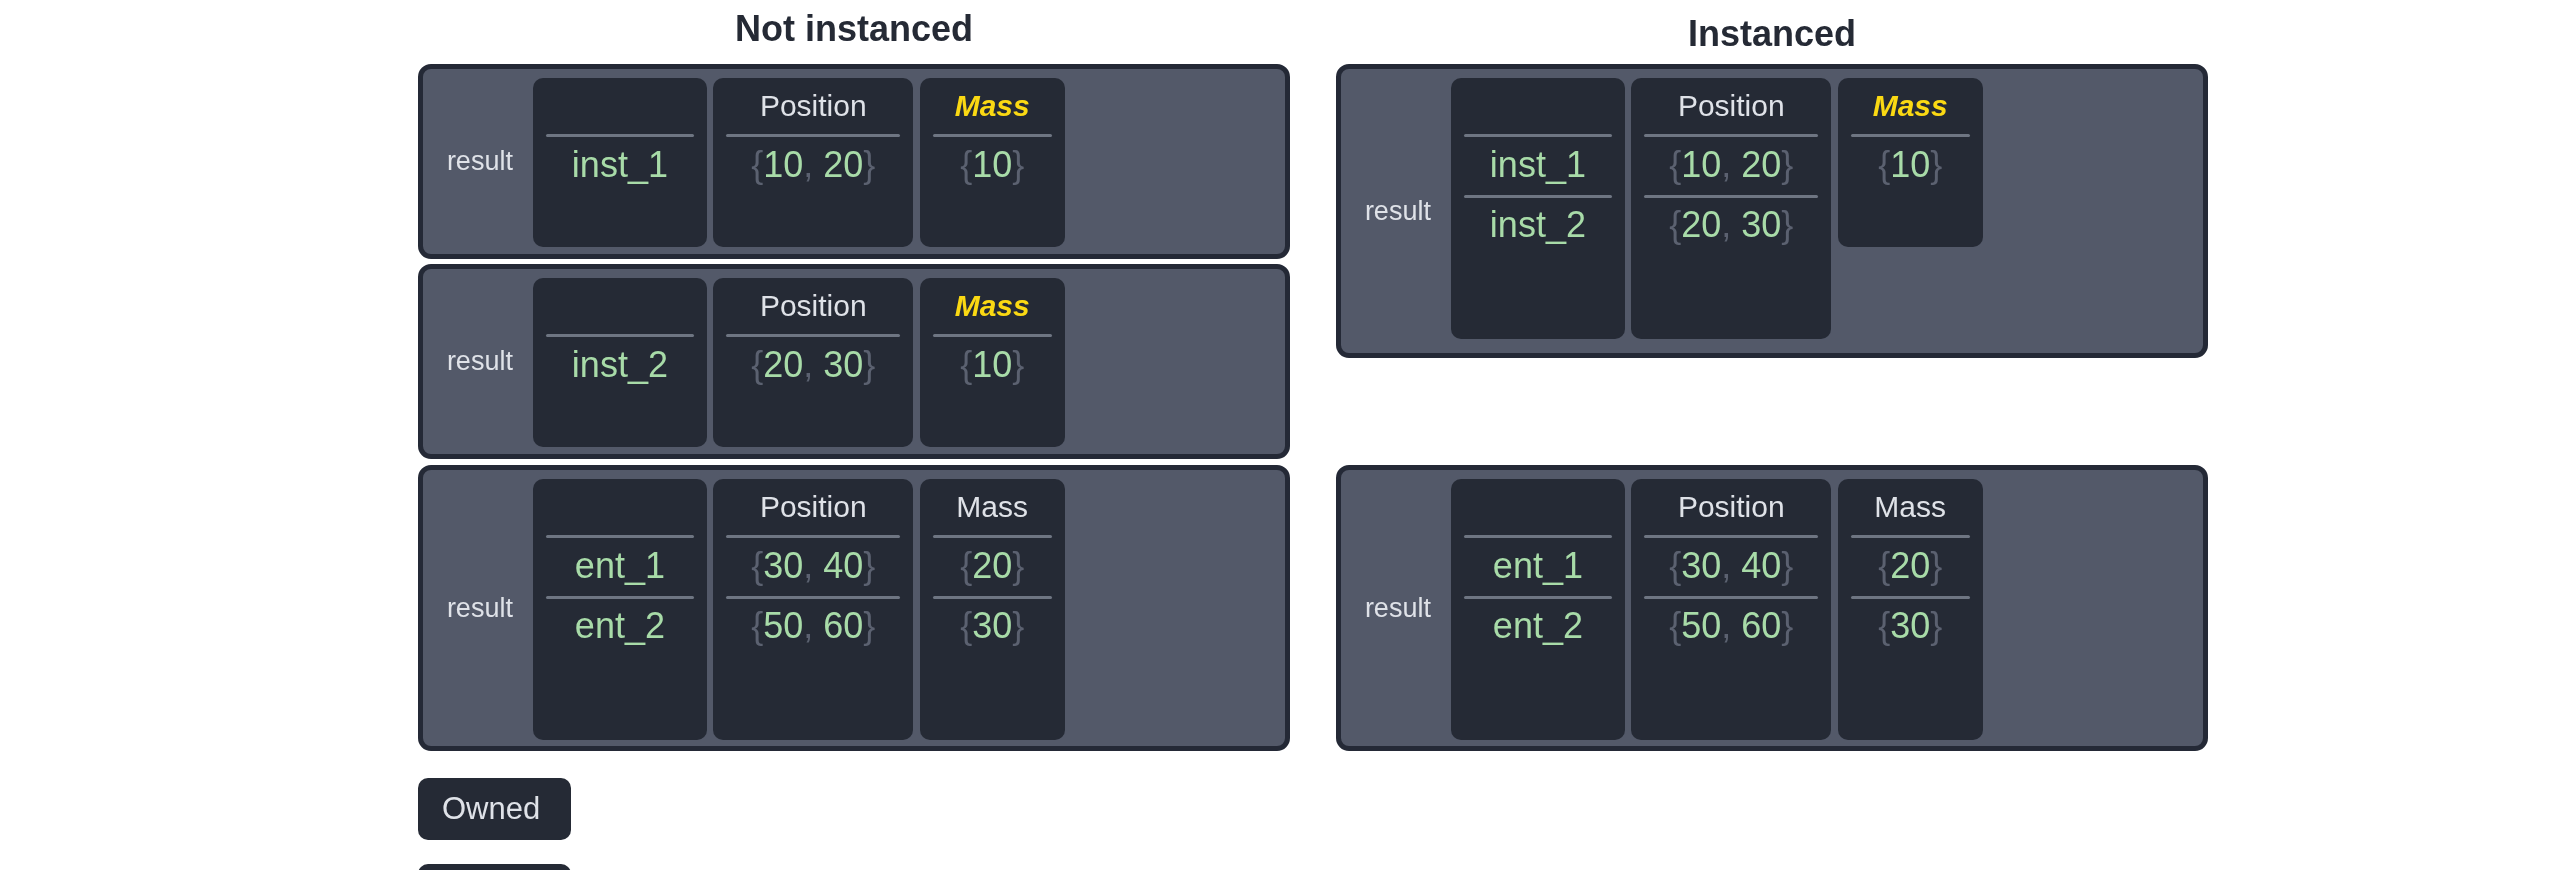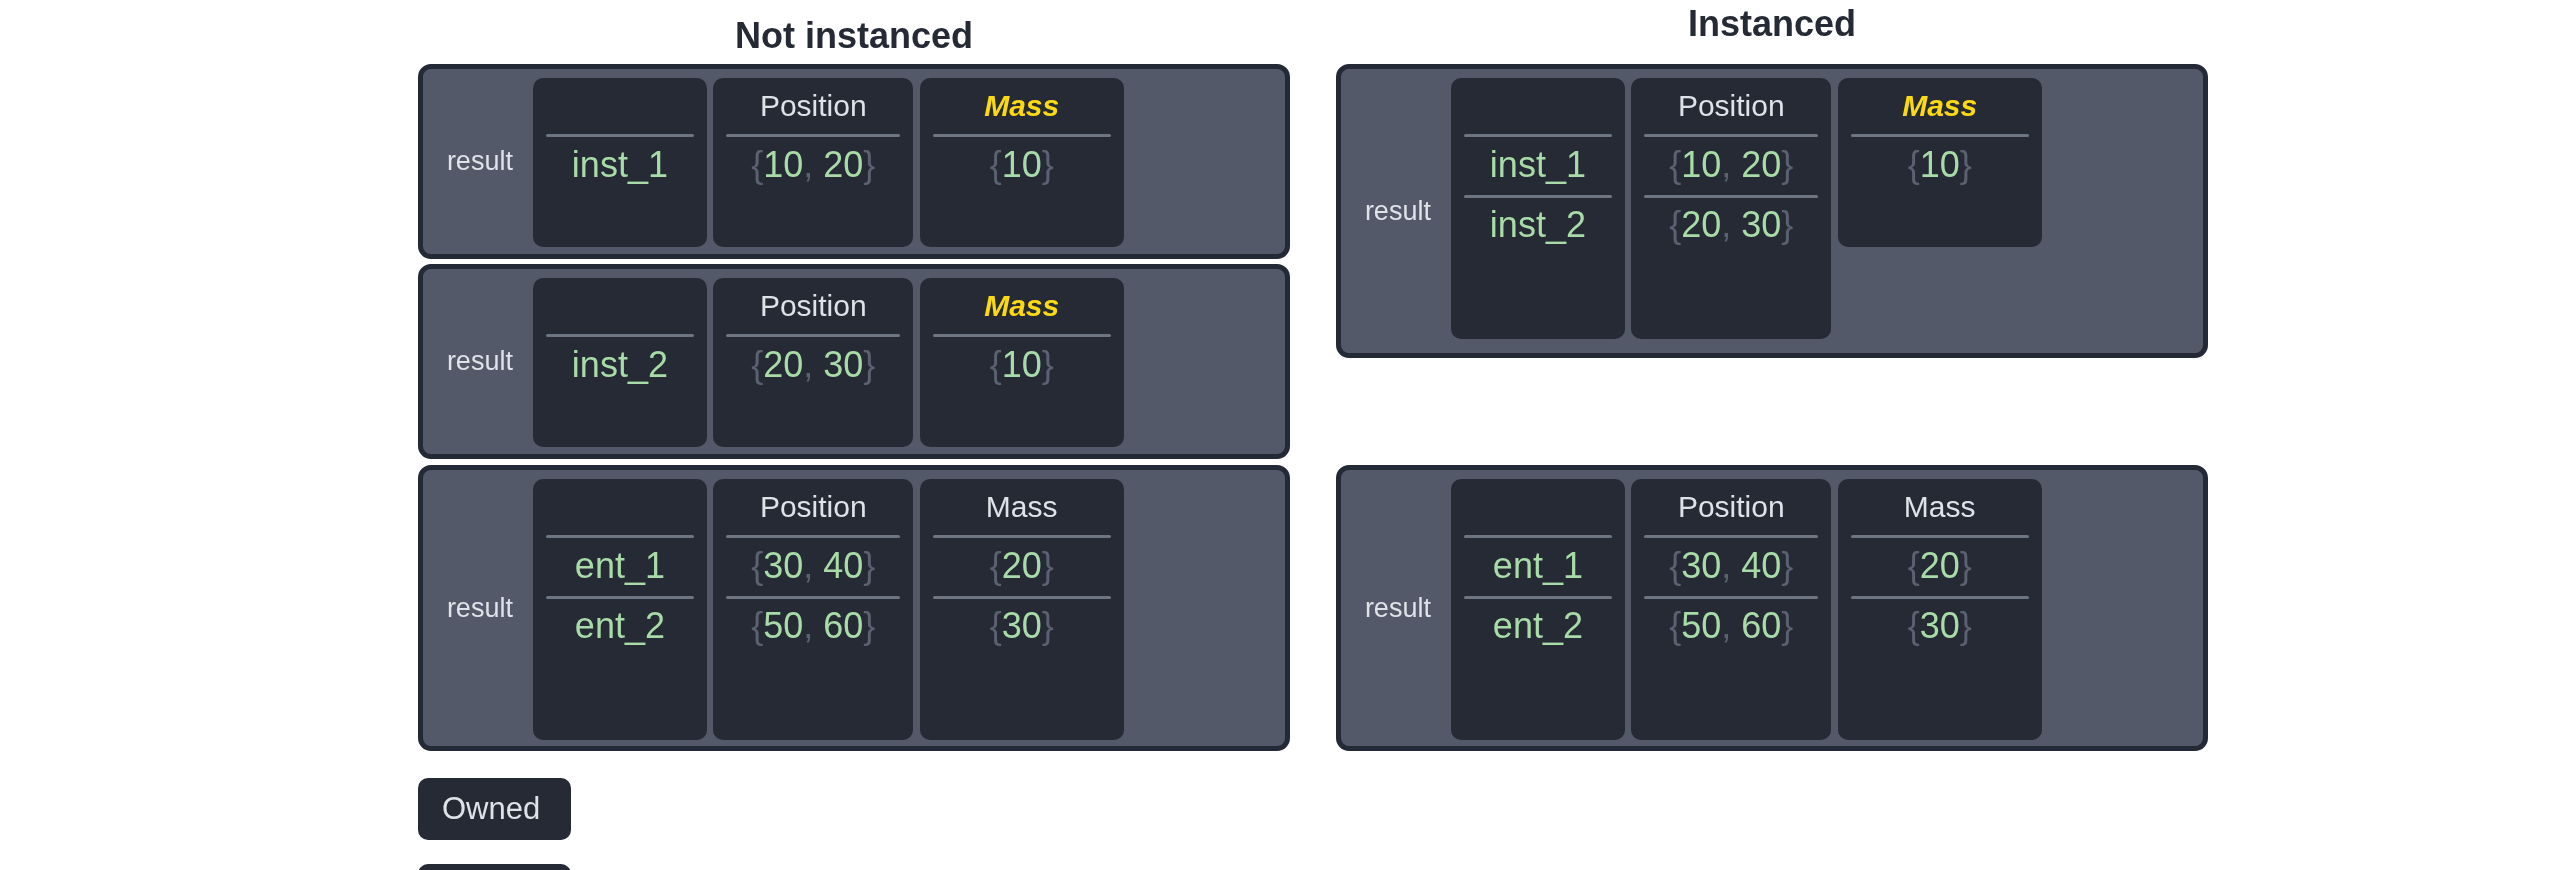--- a/index.html
+++ b/index.html
@@ -25,22 +25,22 @@
   
   .col-title {
     position: absolute;
     font-size: 36px;
     font-weight: bold;
     color: #252a35;
     text-align: center;
     letter-spacing: 0px;
     white-space: nowrap;
   }
-  #title-left  { left: 418px;  top: 15px;  width: 872px; }
-  #title-right { left: 1336px; top: 3px;  width: 872px; }
+  #title-left  { left: 418px;  top: 8px;  width: 872px; }
+  #title-right { left: 1336px; top: 13px;  width: 872px; }
 
   
   .panel {
     position: absolute;
     background: #535969;
     border: 5.5px solid #242936;
     border-radius: 13px;
     box-sizing: border-box;
     display: flex;
     flex-direction: row;
@@ -99,21 +99,21 @@
     text-align: center;
     height: 48px;
     line-height: 48px;
     white-space: nowrap;
   }
   .cell .brace { color: #5b6170; }
 
   
   .w-name { width: 174px; }
   .w-pos  { width: 200px; }
-  .w-mass { width: 204px; }
+  .w-mass { width: 145px; }
 
   
   .legend {
     position: absolute;
     left: 418px;
     top: 778px;
     display: flex;
     flex-direction: column;
     gap: 24px;
   }

